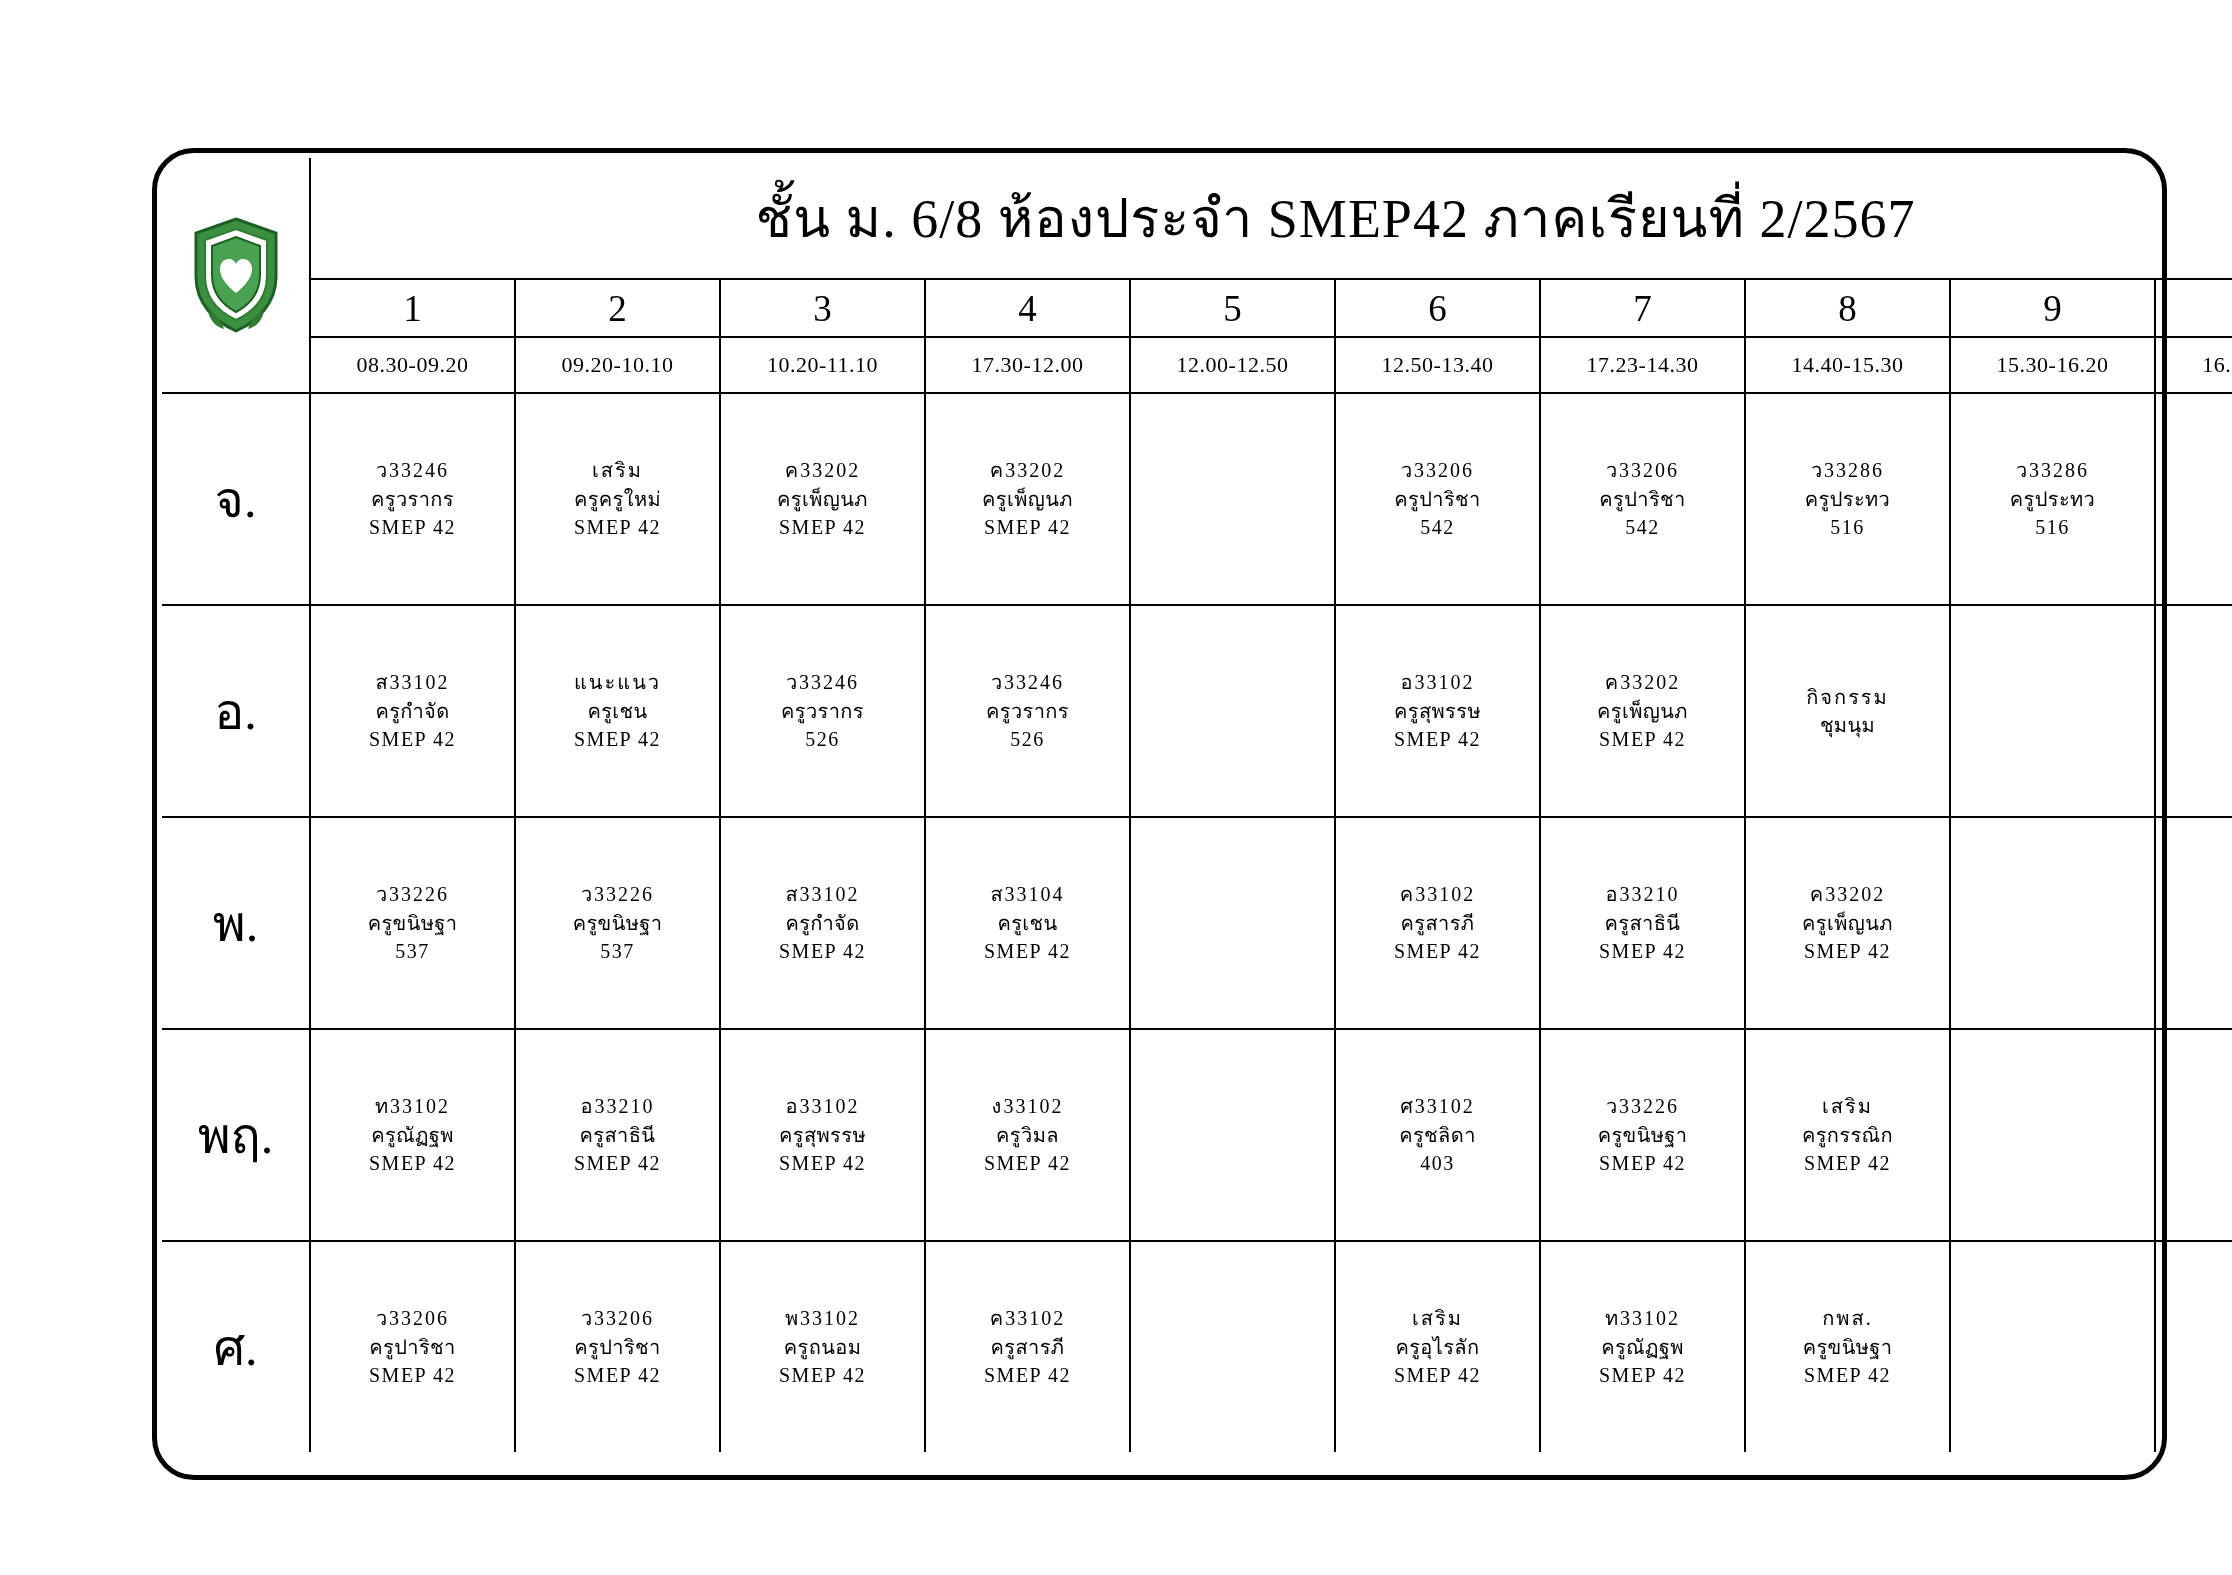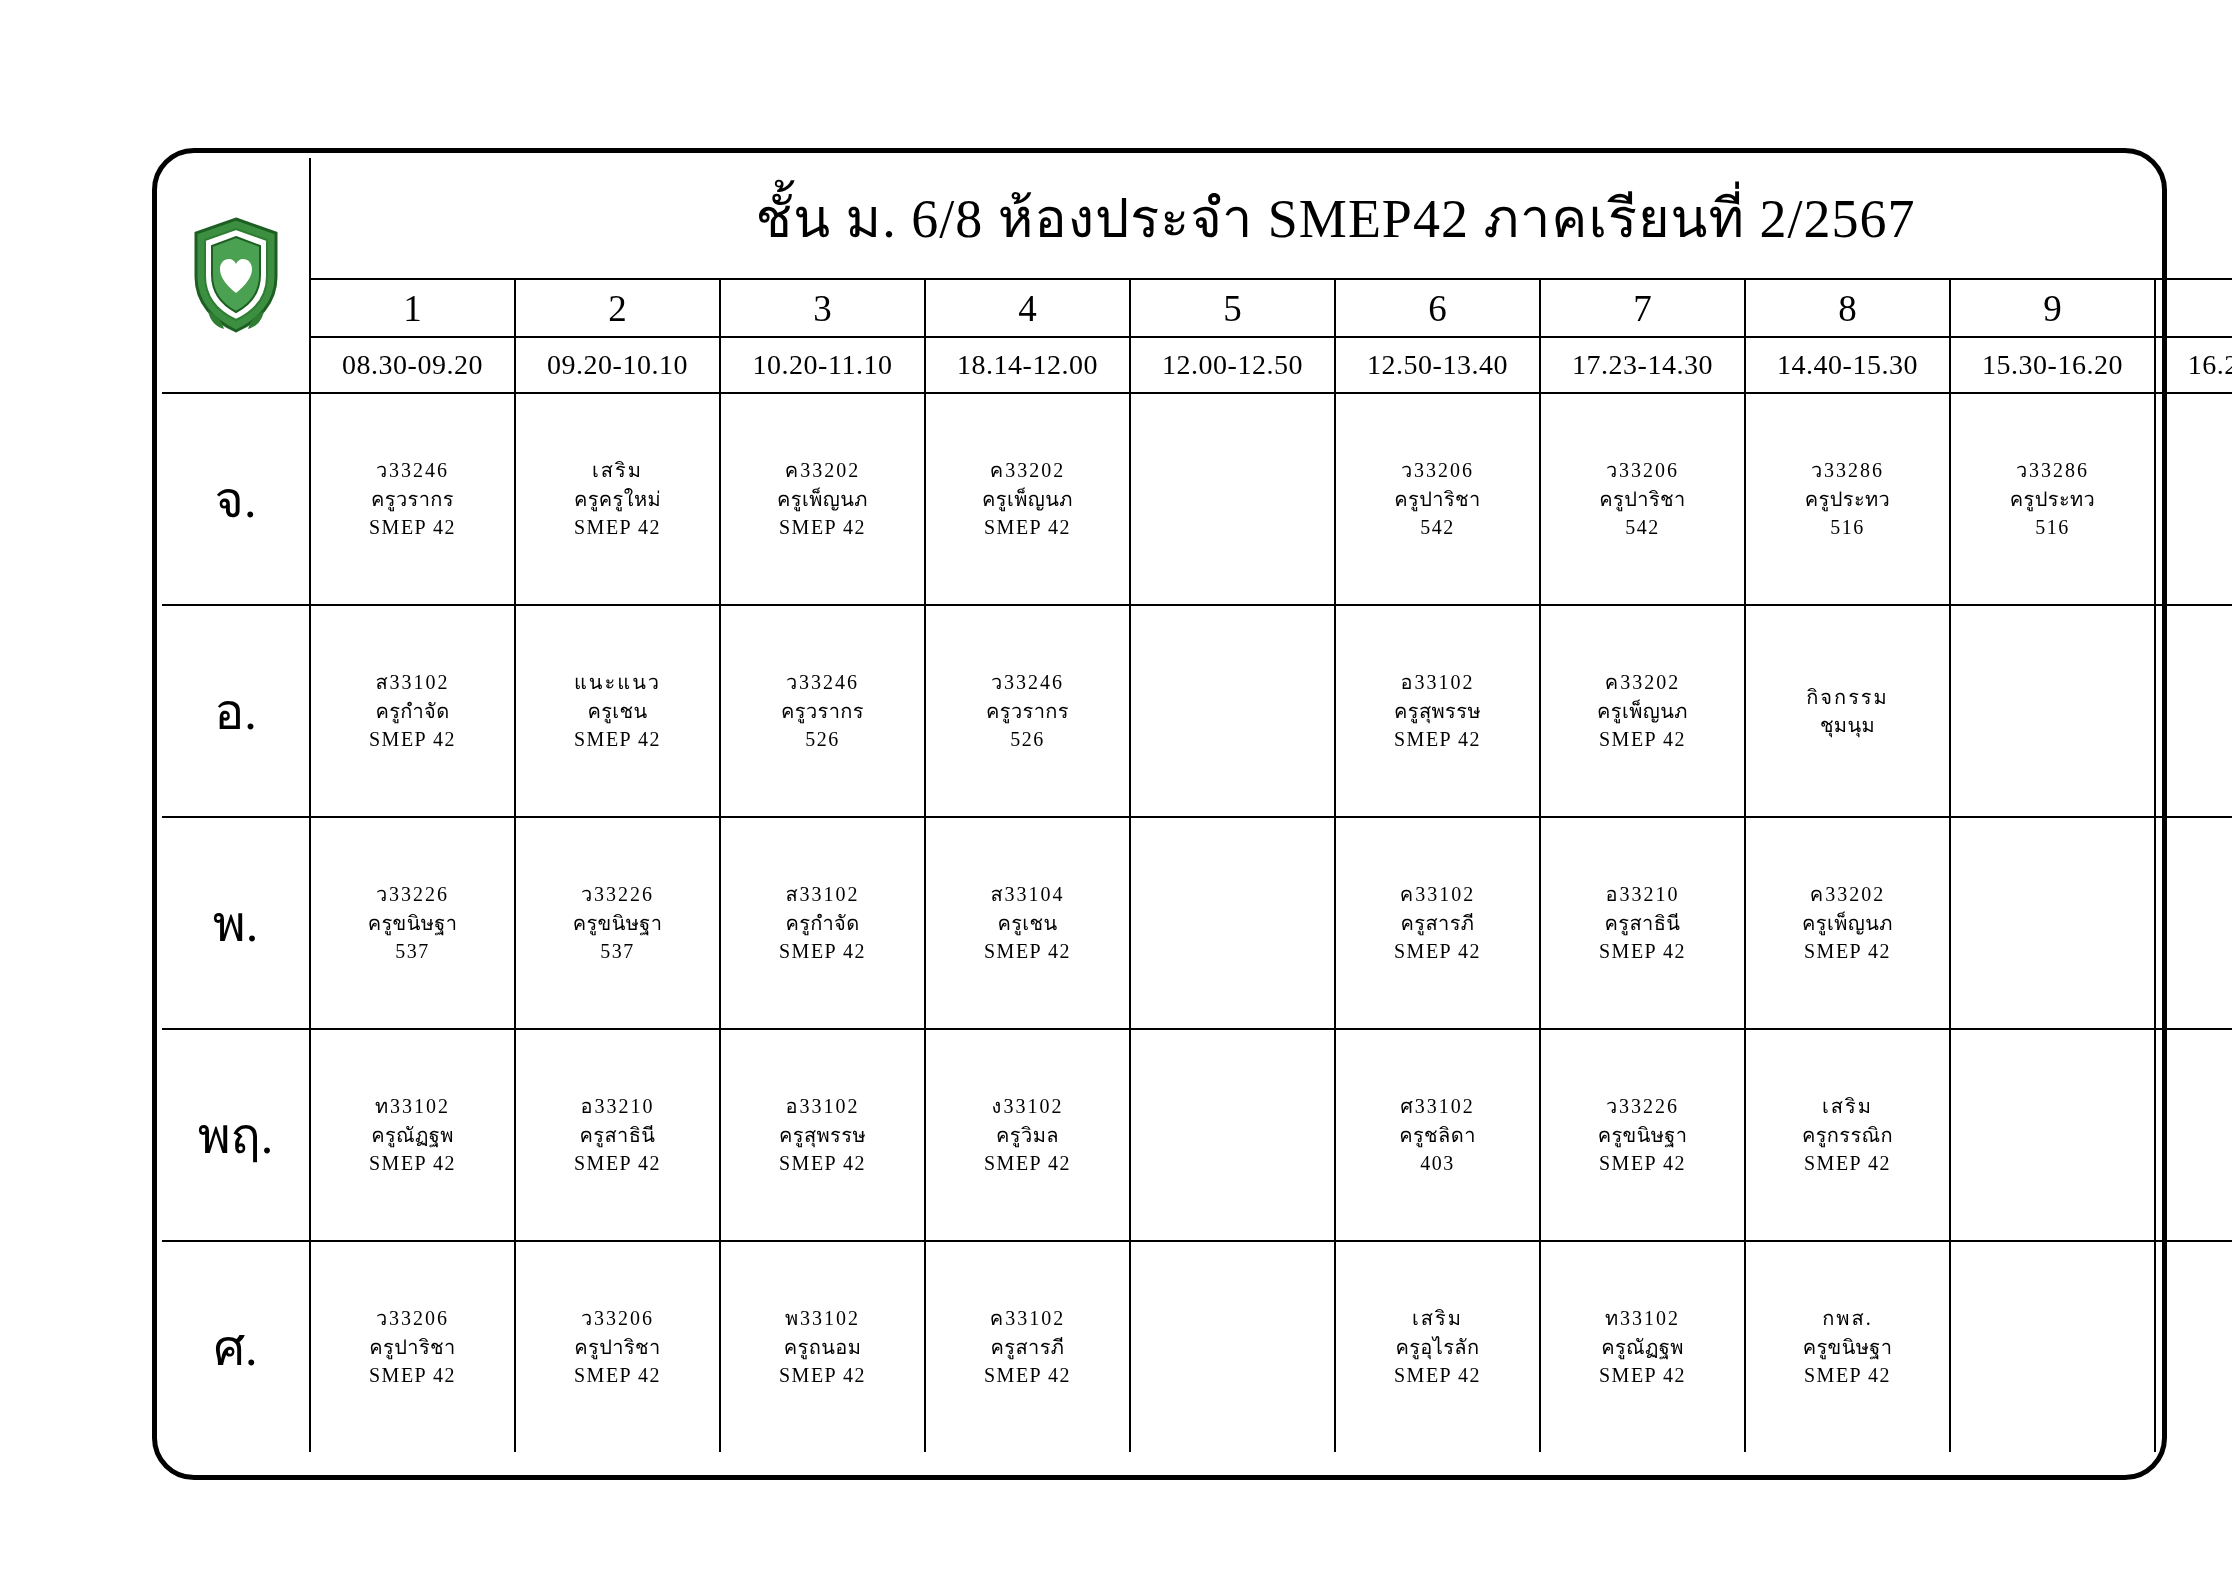--- a/index.html
+++ b/index.html
@@ -72,21 +72,21 @@
     letter-spacing: 1px;
     white-space: nowrap;
   }
   .period-num {
     height: 56px;
     font-size: 37px;
     font-family: "Liberation Serif", serif;
   }
   .period-time {
     height: 54px;
-    font-size: 28px;
+    font-size: 22px;
     font-family: "Liberation Serif", serif;
     letter-spacing: 0.5px;
   }
   .day-cell {
     font-size: 50px;
     font-family: "Liberation Serif", serif;
   }
   .slot {
     height: 210px;
     font-size: 20px;
@@ -150,21 +150,21 @@
           <td class="period-num">6</td>
           <td class="period-num">7</td>
           <td class="period-num">8</td>
           <td class="period-num">9</td>
           <td class="period-num">10</td>
         </tr>
       <tr id="row-times">
           <td class="period-time">08.30-09.20</td>
           <td class="period-time">09.20-10.10</td>
           <td class="period-time">10.20-11.10</td>
-          <td class="period-time">18.14-12.00</td>
+          <td class="period-time">17.30-12.00</td>
           <td class="period-time">12.00-12.50</td>
           <td class="period-time">12.50-13.40</td>
           <td class="period-time">17.23-14.30</td>
           <td class="period-time">14.40-15.30</td>
           <td class="period-time">15.30-16.20</td>
           <td class="period-time">16.20-17.10</td>
         </tr>
 
     <tr>
           <td class="day-cell">จ.</td>

